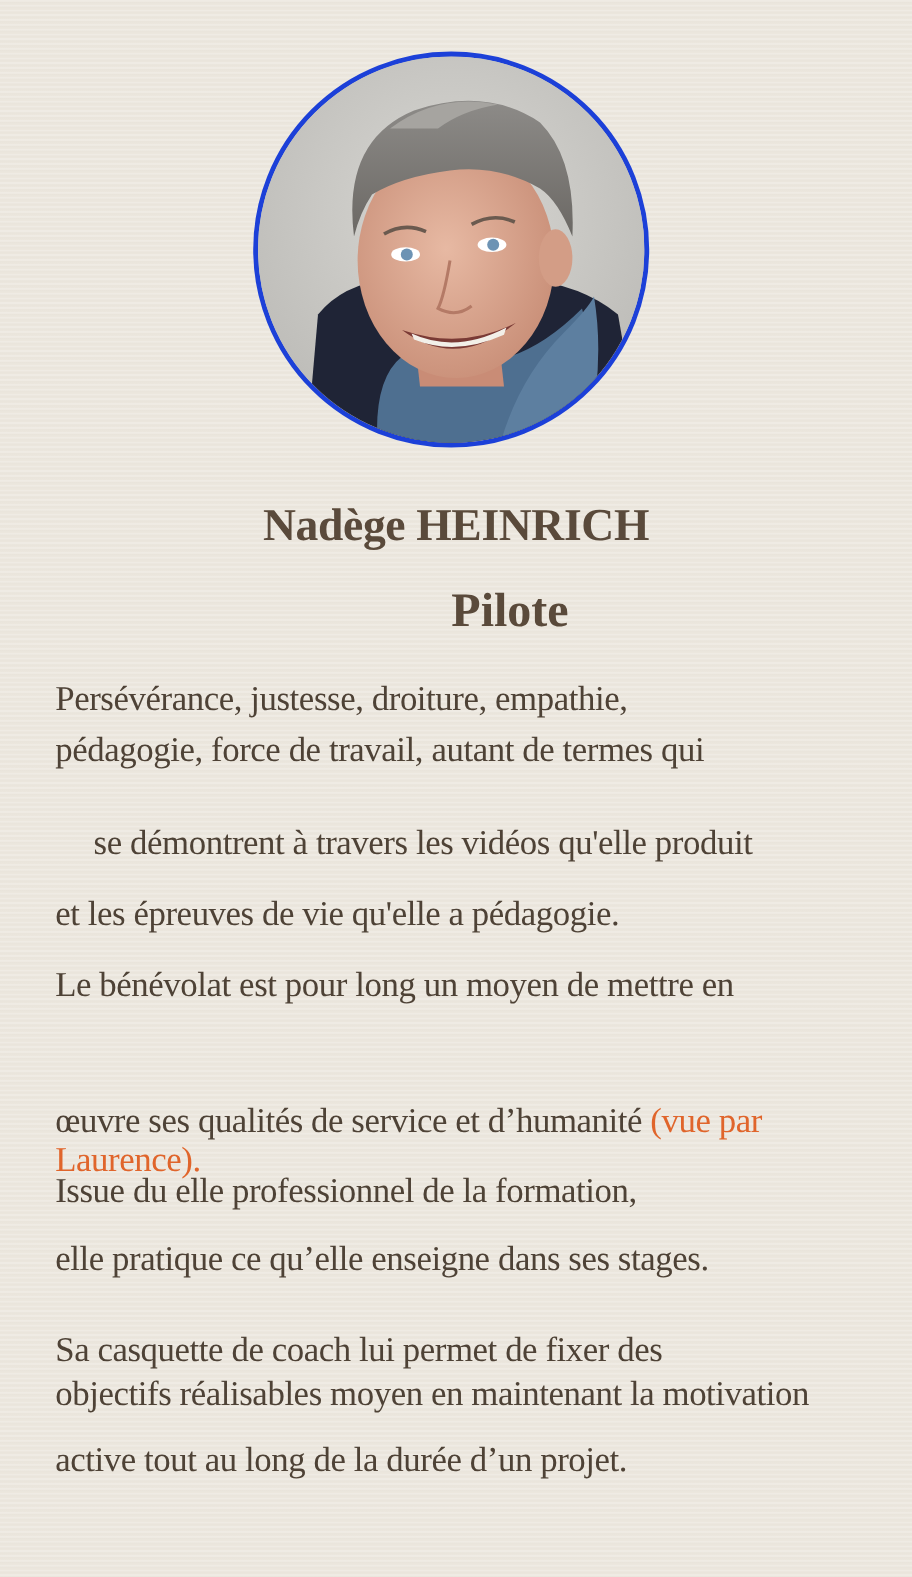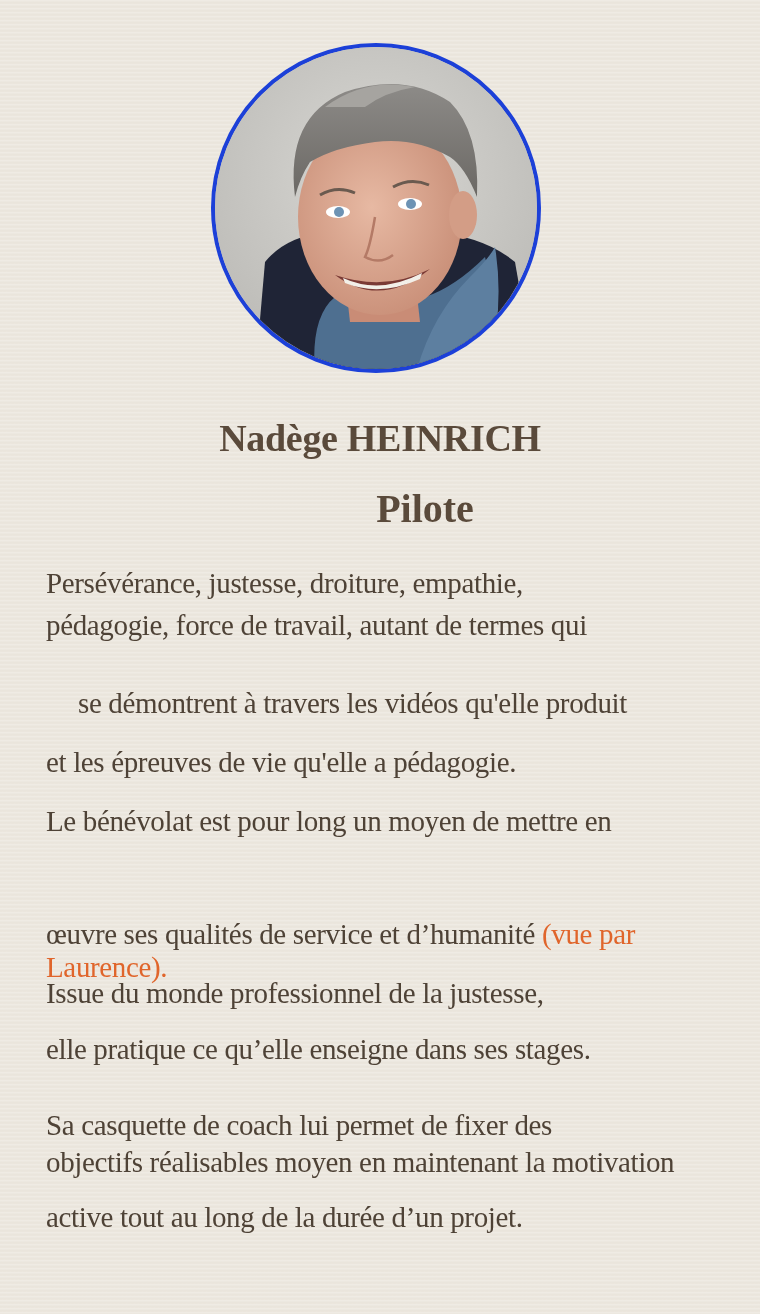--- a/index.html
+++ b/index.html
@@ -139,20 +139,20 @@
     <div class="line" style="top:804px;">Le bénévolat est pour long un moyen de mettre en</div>
     <div class="line" style="top:896px;margin-top:21px;">
       <span>œuvre ses qualités de service et d’humanité  </span><a class="link">(vue par</a>
     </div>
     <div class="line" style="top:910px;margin-top:40px;">
       <a class="link">Laurence).</a>
     </div>
   </div>
 
   <div>
-    <div class="line" style="top:976px;">Issue du monde professionnel de la justesse,</div>
+    <div class="line" style="top:976px;">Issue du elle professionnel de la formation,</div>
     <div class="line" style="top:1032px;">elle pratique ce qu’elle enseigne dans ses stages.</div>
     <div class="line" style="top:1089px;margin-top:19px;">Sa casquette de coach lui permet de fixer des</div>
     <div class="line" style="top:1145px;">objectifs réalisables moyen en maintenant la motivation</div>
     <div class="line" style="top:1200px;">active tout au long de la durée d’un projet.</div>
   </div>
 
 </div>
 
 </body></html>

